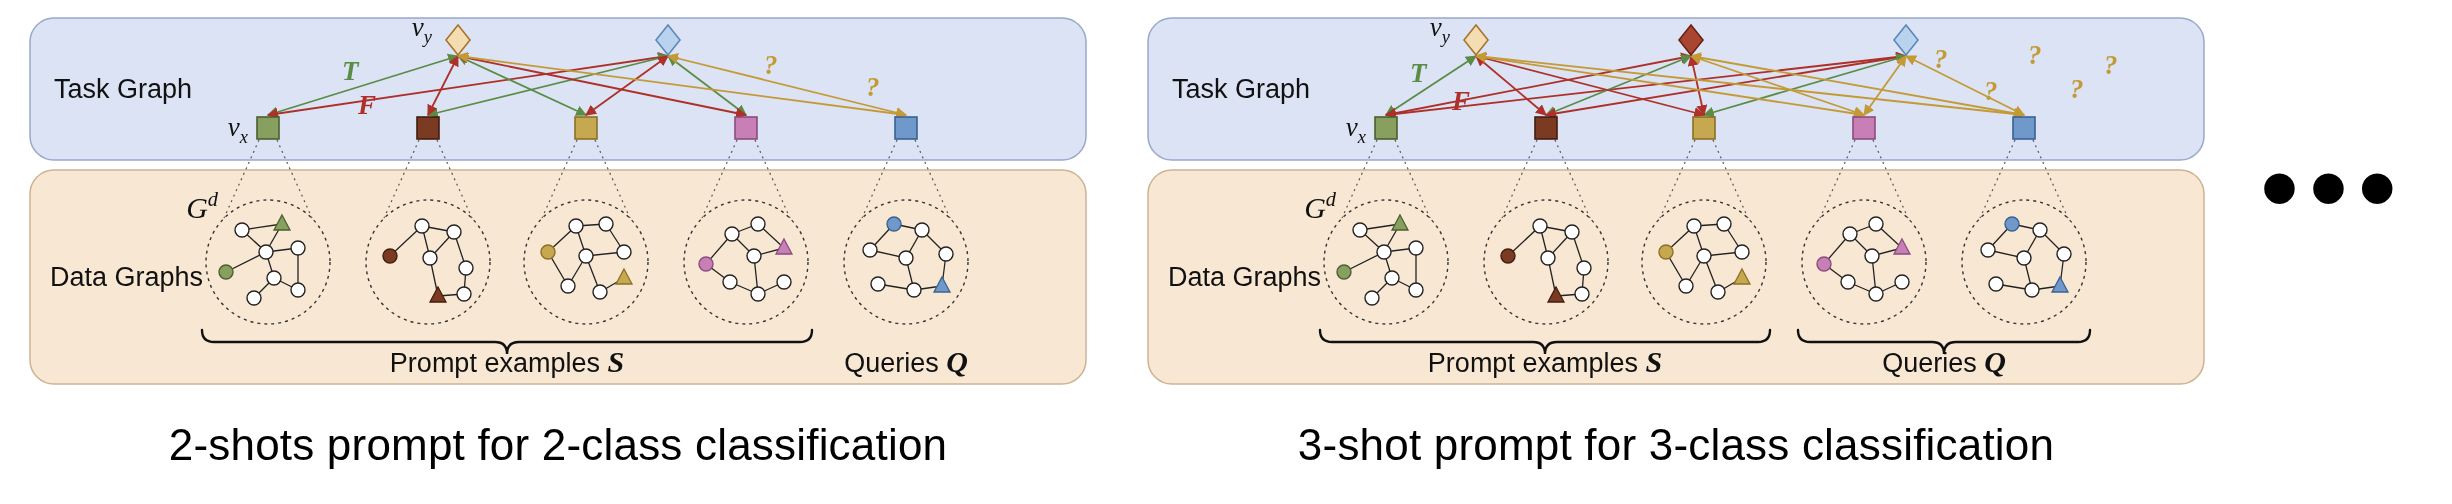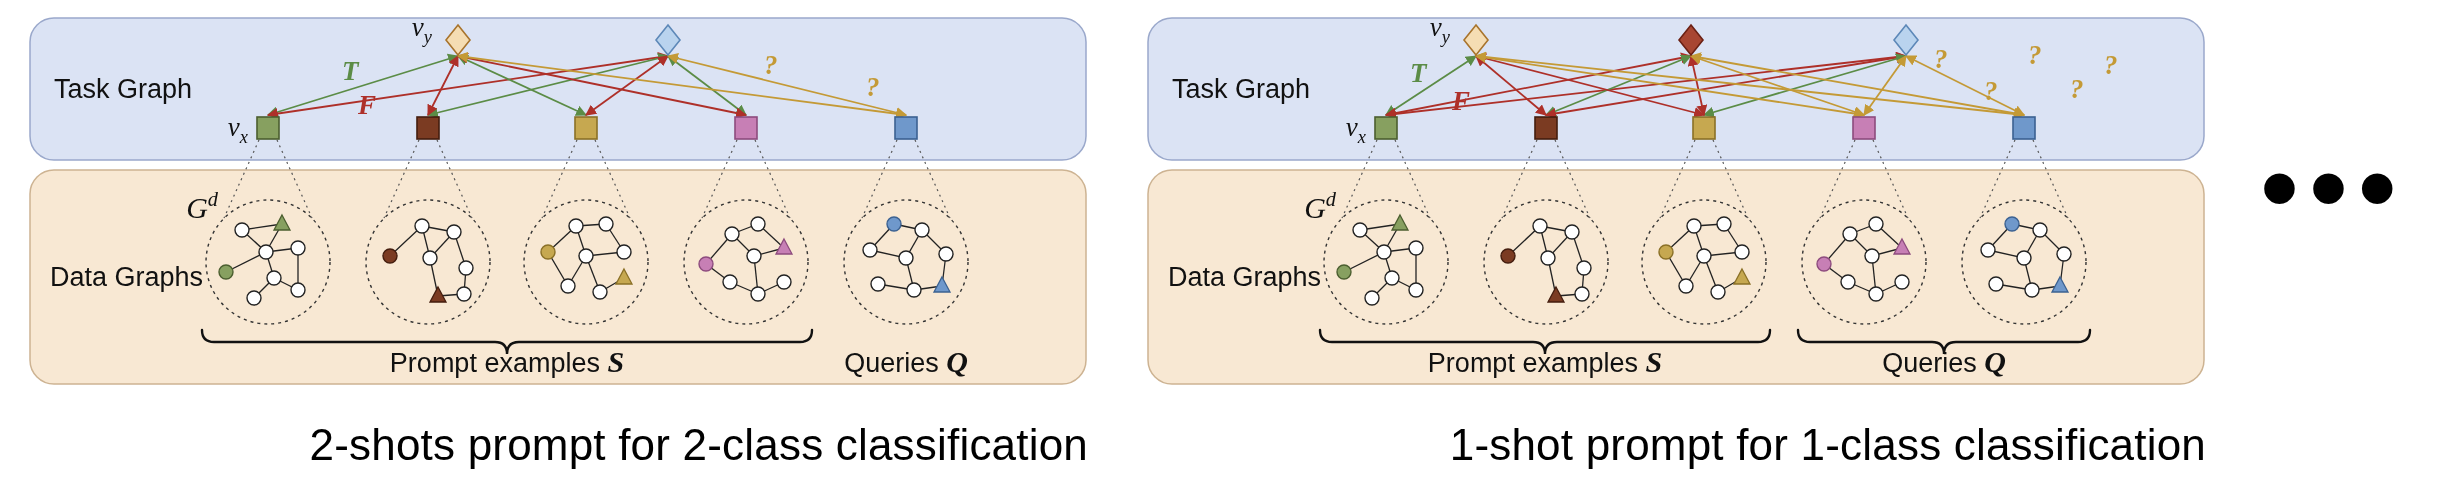--- a/index.html
+++ b/index.html
@@ -1,20 +1,20 @@
 <!DOCTYPE html>
 <html><head>
 <meta charset="utf-8">
 <style>
   html,body{margin:0;padding:0;background:#ffffff;}
   .canvas{position:relative;width:2452px;height:504px;background:#ffffff;overflow:hidden;
           font-family:"Liberation Sans",sans-serif;}
   .panel{position:absolute;top:8px;width:1060px;}
   .panel svg{display:block;}
-  .caption{margin-top:34px;text-align:right;font-size:44px;font-weight:500;color:#000;
+  .caption{margin-top:34px;text-align:center;font-size:44px;font-weight:500;color:#000;
            font-family:"Liberation Sans",sans-serif;letter-spacing:0.2px;}
   .ellipsis{position:absolute;left:2262px;top:162px;font-size:40px;letter-spacing:14px;
             color:#000;font-family:"DejaVu Sans",sans-serif;}
 </style>
 </head>
 <body>
 
 <div class="canvas">
 
   <div class="panel" style="left:28px">
@@ -309,18 +309,18 @@
         <circle cx="918" cy="246" r="7" fill="#ffffff" stroke="#222" stroke-width="1.4"></circle>
         <circle cx="878" cy="250" r="7" fill="#ffffff" stroke="#222" stroke-width="1.4"></circle>
         <circle cx="850" cy="276" r="7" fill="#ffffff" stroke="#222" stroke-width="1.4"></circle>
         <circle cx="886" cy="282" r="7" fill="#ffffff" stroke="#222" stroke-width="1.4"></circle>
         <polygon points="914,269 922,284 906,284" fill="#6f98cb" stroke="#3b6191" stroke-width="1.3"></polygon>
         <path d="M 174 322 Q 174 334 186 334 L 387 334 Q 399 334 399 346 Q 399 334 411 334 L 612 334 Q 624 334 624 322" fill="none" stroke="#111" stroke-width="2.4" stroke-linecap="round"></path>
         <text x="399" y="364" text-anchor="middle" fill="#111" font-size="27" font-family="&quot;Liberation Sans&quot;, sans-serif"><tspan>Prompt examples </tspan><tspan font-family="&quot;Liberation Serif&quot;, serif" font-style="italic" font-weight="bold" font-size="30">S</tspan></text>
         <path d="M 652 322 Q 652 334 664 334 L 786 334 Q 798 334 798 346 Q 798 334 810 334 L 932 334 Q 944 334 944 322" fill="none" stroke="#111" stroke-width="2.4" stroke-linecap="round"></path>
         <text x="798" y="364" text-anchor="middle" fill="#111" font-size="27" font-family="&quot;Liberation Sans&quot;, sans-serif"><tspan>Queries </tspan><tspan font-family="&quot;Liberation Serif&quot;, serif" font-style="italic" font-weight="bold" font-size="30">Q</tspan></text>
       </svg>
-    <div class="caption">1-shot prompt for 1-class classification</div>
+    <div class="caption">3-shot prompt for 3-class classification</div>
   </div>
 
   <div class="ellipsis">●●●</div>
 
 </div>
 
 </body></html>

